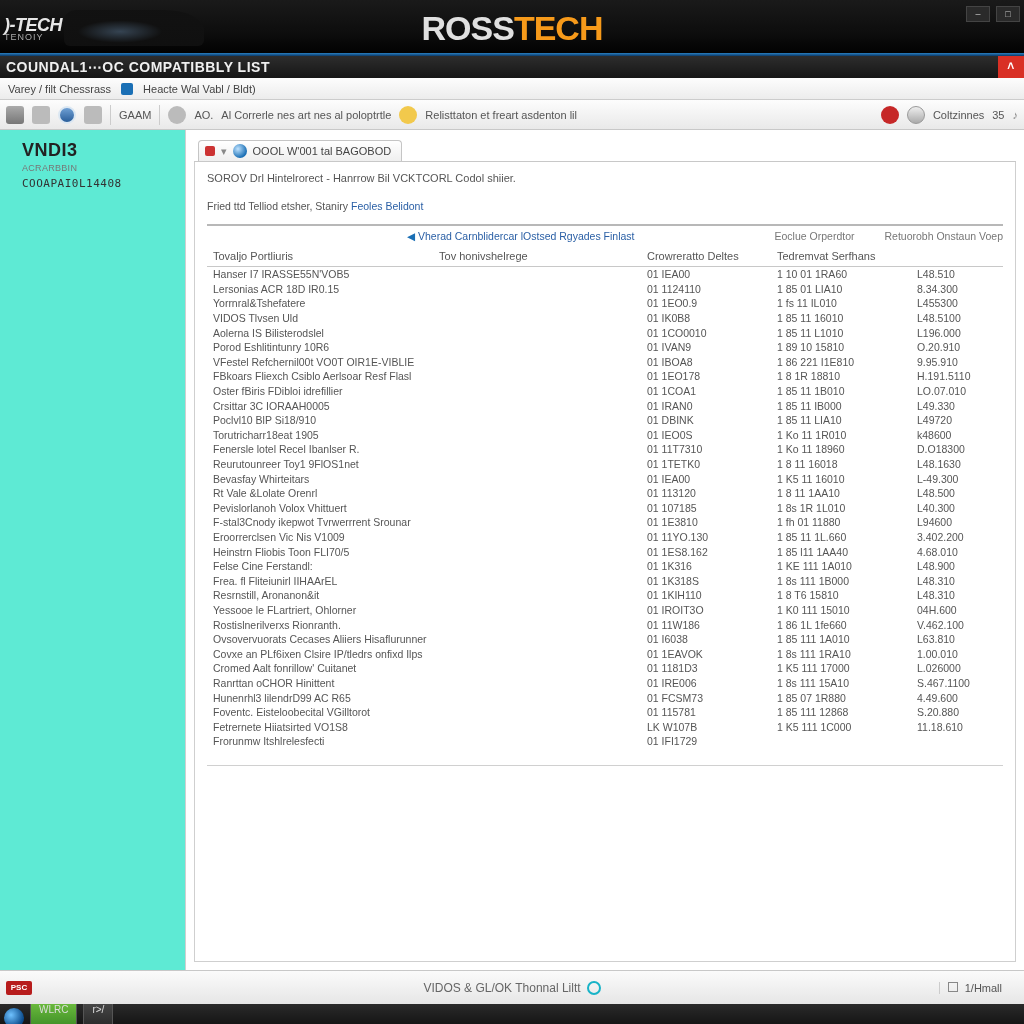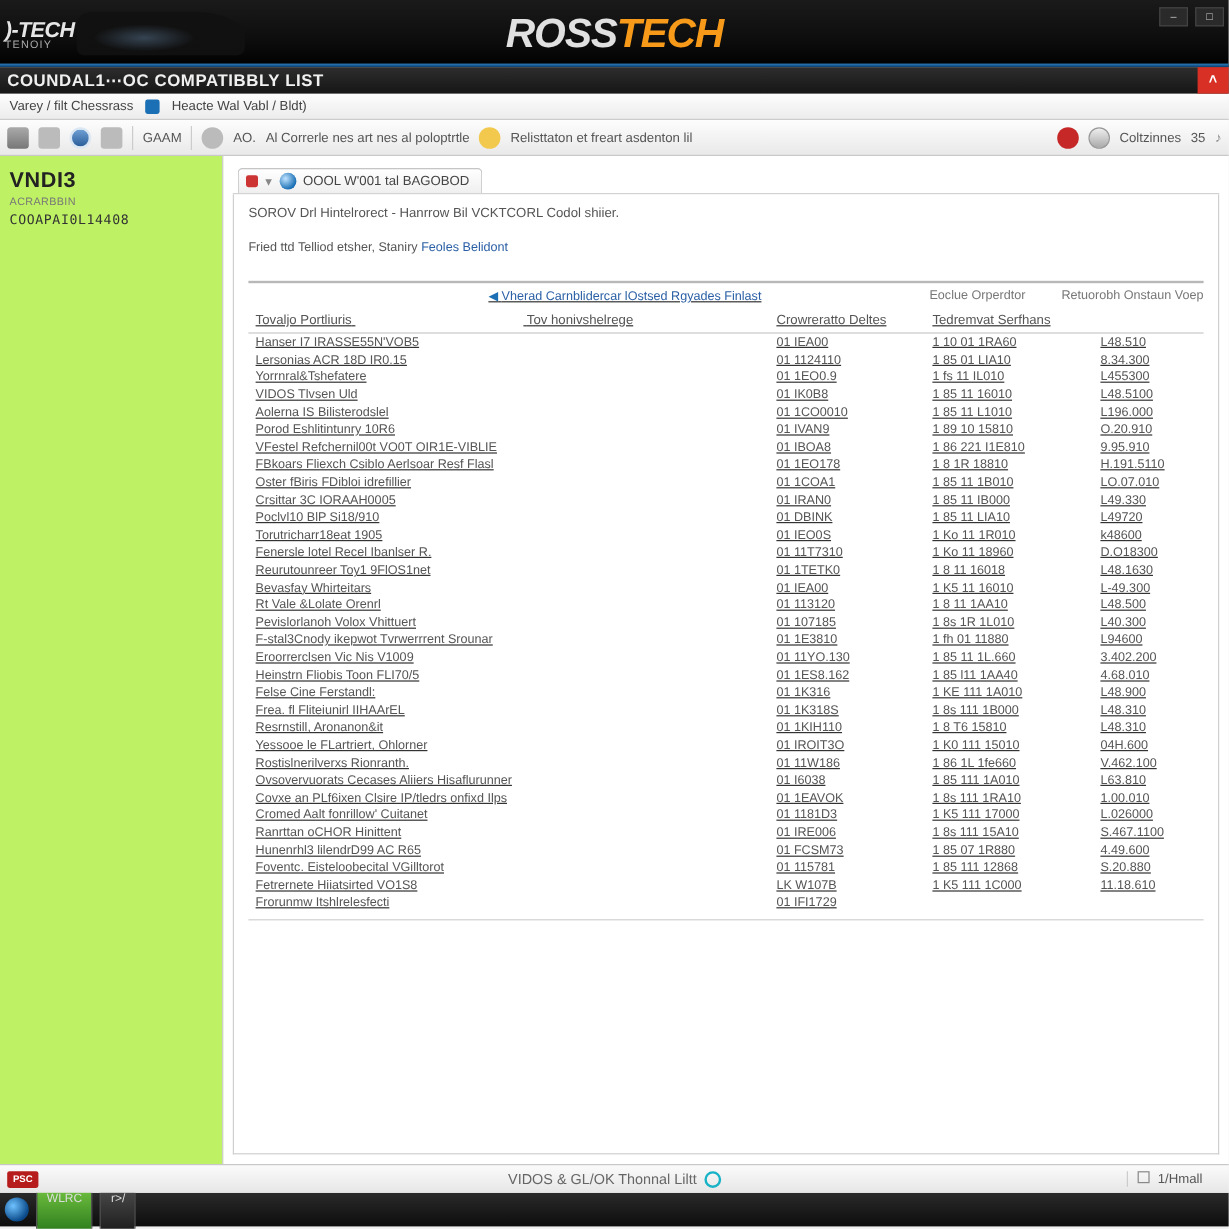--- a/index.html
+++ b/index.html
@@ -34,21 +34,20 @@
   .banner-car {
     width: 140px; height: 36px;
     background: radial-gradient(ellipse 60px 16px at 40% 60%, #3a4a5a 0%, #111 70%);
     border-radius: 12px 40px 6px 6px / 10px 20px 6px 6px;
     margin-left: -4px;
     opacity: 0.9;
   }
   .banner-center {
     position: absolute; left: 50%; transform: translateX(-50%);
     font-family: "Arial Black", Arial, sans-serif;
-    font-style: italic;
     font-weight: 900;
     font-size: 34px;
     letter-spacing: -1px;
     white-space: nowrap;
   }
   .banner-center .ross { color: #e0e0e0; }
   .banner-center .tech { color: #f79a1a; }
   .banner-right-btns {
     position: absolute; right: 4px; top: 6px; display: flex; gap: 6px;
   }
@@ -104,22 +103,22 @@
   .ic-red { background:#c62828; border-radius:50%;}
   .ic-sil { background: linear-gradient(#eee,#aaa); border-radius:50%; border:1px solid #999;}
   .tool-count { font-size:11px; color:#555;}
 
   
   .work {
     display:flex; height: calc(1024px - 56px - 22px - 22px - 30px - 26px - 28px);
     background:#fff;
   }
   .sidebar {
-    width:186px; background:#bef264; border-right:1px solid #cfcfcf;
-    padding:10px 8px;
+    width:186px; background:#5eead4; border-right:1px solid #cfcfcf;
+    padding:10px 22px;
   }
   .side-head { font-family:"Arial Narrow",Arial,sans-serif; font-weight:800; font-size:18px; color:#222; letter-spacing:0.5px;}
   .side-sub { font-size:9px; color:#777; margin-top:2px; letter-spacing:0.3px;}
   .side-code { font-size:11px; color:#333; margin-top:4px; font-family:Consolas,monospace; letter-spacing:0.5px;}
 
   .content { flex:1; padding:6px 8px 8px 8px; overflow:hidden;}
   .tabstrip {
     height:26px; display:flex; align-items:flex-end; gap:4px;
     border-bottom:1px solid #c8c8c8; padding-left:4px;
   }
@@ -135,37 +134,37 @@
 
   .panel {
     border:1px solid #cfcfcf; border-top:none;
     background:#fff; height: calc(100% - 26px);
     padding:10px 12px; overflow:hidden;
   }
   .panel-title { font-size:11px; color:#555;}
   .panel-sub { font-size:10.5px; color:#555; margin-top:16px;}
   .panel-sub .lnk { color:#2a5fa5; cursor:pointer;}
 
-  .grid-wrap { margin-top:22px; border-top:2px solid #b8b8b8; border-bottom:1px solid #d0d0d0; padding-bottom:6px;text-decoration:underline;}
+  .grid-wrap { margin-top:12px; border-top:2px solid #b8b8b8; border-bottom:1px solid #d0d0d0; padding-bottom:16px;}
   .grid-caption { font-size:10.5px; color:#2a5fa5; text-align:left; padding:4px 0 4px 200px;}
   .grid-caption .chev { color:#1a6fb5;}
   .grid-caption-right { float:right; color:#777; font-size:10.5px; display:flex; gap:30px;}
   .grid-head { display:flex; font-size:11px; color:#555; border-bottom:1px solid #c8c8c8; padding:4px 0;}
   .col-a { width:440px; padding-left:6px;}
   .col-b { width:130px; text-align:left;}
   .col-c { width:140px; text-align:left;}
   .col-d { flex:1; text-align:left;}
   .rows { max-height: 580px; overflow:hidden;}
   .row { display:flex; font-size:10.5px; color:#444; padding:1.3px 0;}
   .row .col-a { color:#555;}
   .row .col-b, .row .col-c, .row .col-d { font-variant-numeric: tabular-nums; color:#555;}
 
   
   .footerbar {
-    height:24px; background:linear-gradient(#fbfbfb,#e6e6e6);
+    height:34px; background:linear-gradient(#fbfbfb,#e6e6e6);
     border-top:1px solid #c8c8c8;
     display:flex; align-items:center; justify-content:center;
     font-size:12px; color:#666; position:relative;
   }
   .footerbar .foot-ic { width:14px;height:14px;border-radius:50%;border:2px solid #18b3c7;display:inline-block;margin-left:6px;position:relative;}
   .footerbar .right { position:absolute; right:22px; font-size:11px; color:#555; border-left:1px solid #ccc; padding-left:8px;}
   .footerbar .left { position:absolute; left:6px; display:flex; align-items:center; gap:4px;}
   .badge { width:26px;height:14px;background:#b71c1c;color:#fff;font-size:8px;font-weight:700;text-align:center;line-height:14px;border-radius:2px;}
 
   .taskbar {

